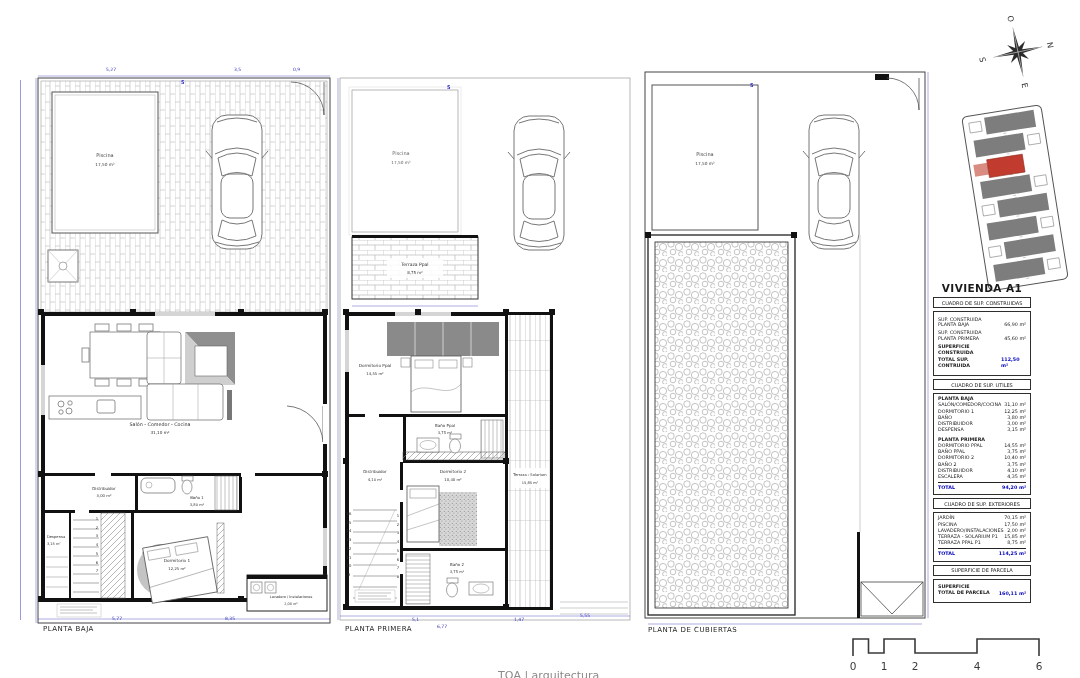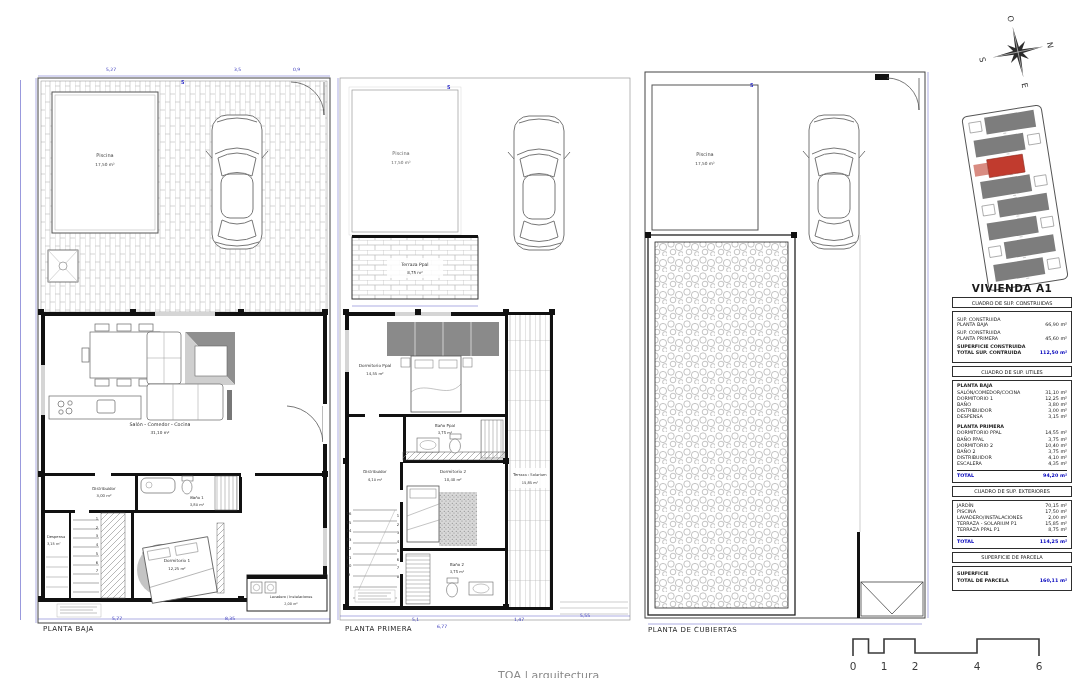--- a/index.html
+++ b/index.html
@@ -7,21 +7,21 @@
   #canvas { position:relative; width:1080px; height:678px; background:#fff; overflow:hidden;
             font-family:"DejaVu Sans", sans-serif; }
   svg text { font-family:"DejaVu Sans", sans-serif; }
   .abs { position:absolute; }
   .dim { position:absolute; font-size:4.5px; color:#3434bb; white-space:nowrap; }
   .wcode { position:absolute; font-size:5px; font-weight:bold; color:#2525c8; }
   .stairnums { position:absolute; font-size:3.8px; color:#333; line-height:8.7px;
                white-space:pre-line; text-align:center; width:10px; }
   .vline { position:absolute; width:1px; background:#3434bb; opacity:.5; }
   
-  .panel { position:absolute; left:933px; top:282px; width:120px; color:#222;margin-left:19px; }
+  .panel { position:absolute; left:933px; top:282px; width:98px; color:#222; }
   .panel-title { font-size:10.5px; font-weight:bold; text-align:center; letter-spacing:.4px;
                  color:#1a1a1a; margin-bottom:3px; }
   .pbox { border:1px solid #2e2e2e; background:#fff; margin-top:3px; }
   .phead { text-align:center; font-size:5px; padding:1.5px 0; }
   .pbody { padding:2px 4px 3px; font-size:4.8px; }
   .prow { display:flex; justify-content:space-between; line-height:6.1px; }
   .prow2 { display:flex; justify-content:space-between; align-items:flex-end;
            line-height:5.6px; margin:2.5px 0; }
   .sec { font-weight:bold; line-height:6.4px; }
   .tot { color:#0000bb; font-weight:bold; }

